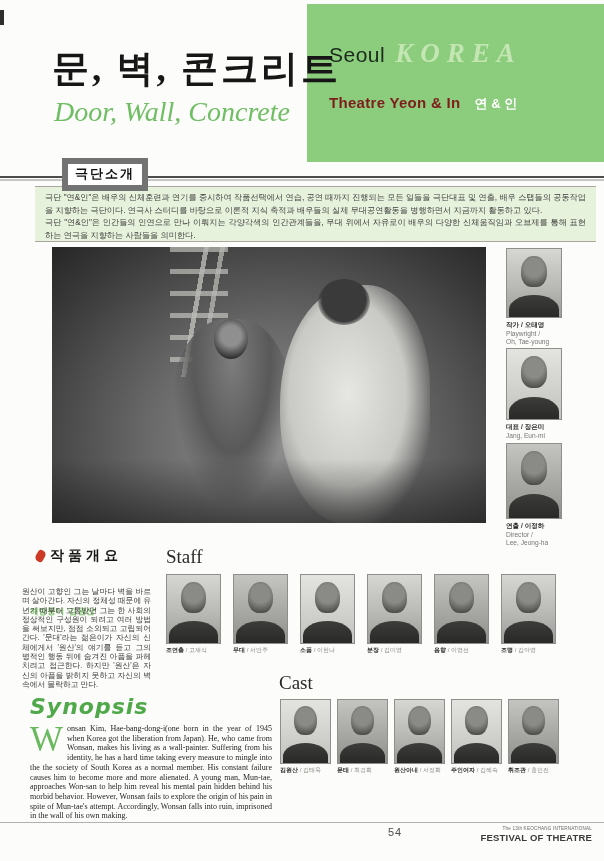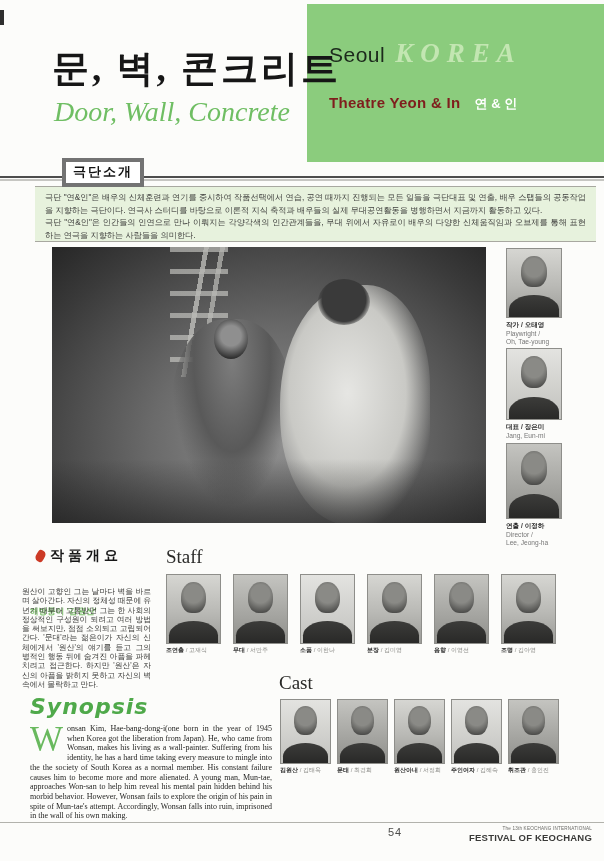--- a/index.html
+++ b/index.html
@@ -19,21 +19,21 @@
   .company-ko{font-size:13px;font-weight:bold;color:#ffffff;margin-left:14px;}
   .info-lines{position:absolute;left:22px;top:114px;width:268px;
               font-size:7.6px;line-height:10.6px;color:#f1faec;}
   .title-ko{left:52px;top:44px;font-family:"Liberation Serif","DejaVu Serif",serif;
             font-weight:bold;font-size:37px;letter-spacing:3px;color:#161616;}
   .title-en{left:54px;top:96px;font-family:"Liberation Serif","DejaVu Serif",serif;
             font-style:italic;font-size:28px;color:#6fbe63;}
   .header-rule{left:0;top:176px;width:604px;height:2px;background:#4d4d4d;box-shadow:0 3px 0 #c6c6c2;}
 
   
-  .intro-label{left:62px;top:158px;background:#ffffff;border:4px solid #737373;
+  .intro-label{left:62px;top:158px;background:#ffffff;border:6px solid #737373;
                padding:1px 7px 2px 7px;font-family:"Liberation Serif",serif;font-weight:bold;
                font-size:13px;letter-spacing:2px;color:#111;z-index:3;}
   .intro-box{left:35px;top:186px;width:561px;height:56px;background:#e7f2dd;
              border-top:1px solid #a8a8a0;border-bottom:1px solid #a8a8a0;
              box-sizing:border-box;padding:5px 10px;overflow:hidden;}
   .intro-box p{margin:0;font-size:8.2px;line-height:12.6px;color:#3e3e3c;text-align:justify;}
 
   
   .stage-photo{left:52px;top:247px;width:434px;height:276px;overflow:hidden;
                background:radial-gradient(ellipse at 52% 70%, #909090 0%, #6a6a6a 40%, #3b3b3b 80%, #262626 100%);}
@@ -224,16 +224,16 @@
 
   <div class="abs synopsis-head">Synopsis</div>
   <div class="abs synopsis-body">
     <span class="dropcap">W</span><span>onsan Kim, Hae-bang-dong-i(one born in the year of 1945 when Korea got the liberation from Japan). He, who came from Wonsan, makes his living as a wall-painter. Suffering from his identity, he has a hard time taking every measure to mingle into the the society of South Korea as a normal member. His constant failure causes him to become more and more alienated. A young man, Mun-tae, approaches Won-san to help him reveal his mental pain hidden behind his morbid behavior. However, Wonsan fails to explore the origin of his pain in spite of Mun-tae's attempt. Accordingly, Wonsan falls into ruin, imprisoned in the wall of his own making.</span>
   </div>
 
   <div class="abs footer-rule"></div>
   <div class="abs page-number">54</div>
   <div class="abs festival">
     <span class="festival-small">The 13th KEOCHANG INTERNATIONAL</span>
-    <span class="festival-big">FESTIVAL OF KEOCHANG</span>
+    <span class="festival-big">FESTIVAL OF THEATRE</span>
   </div>
 
 </div>
 
 </body></html>

